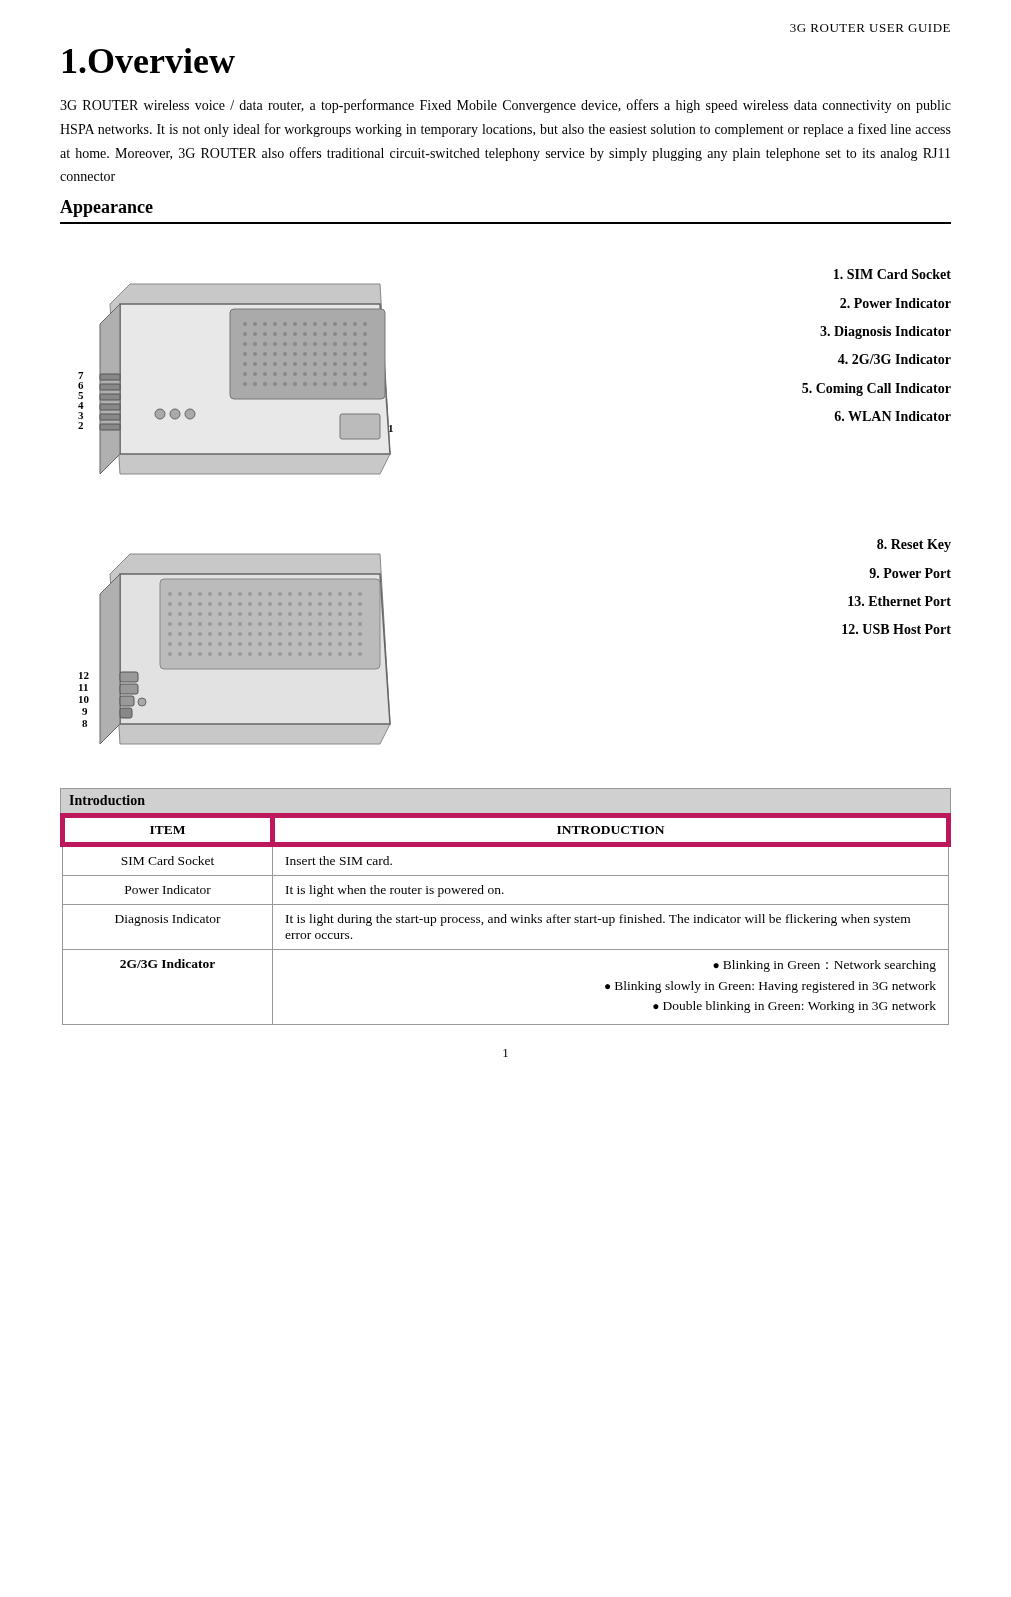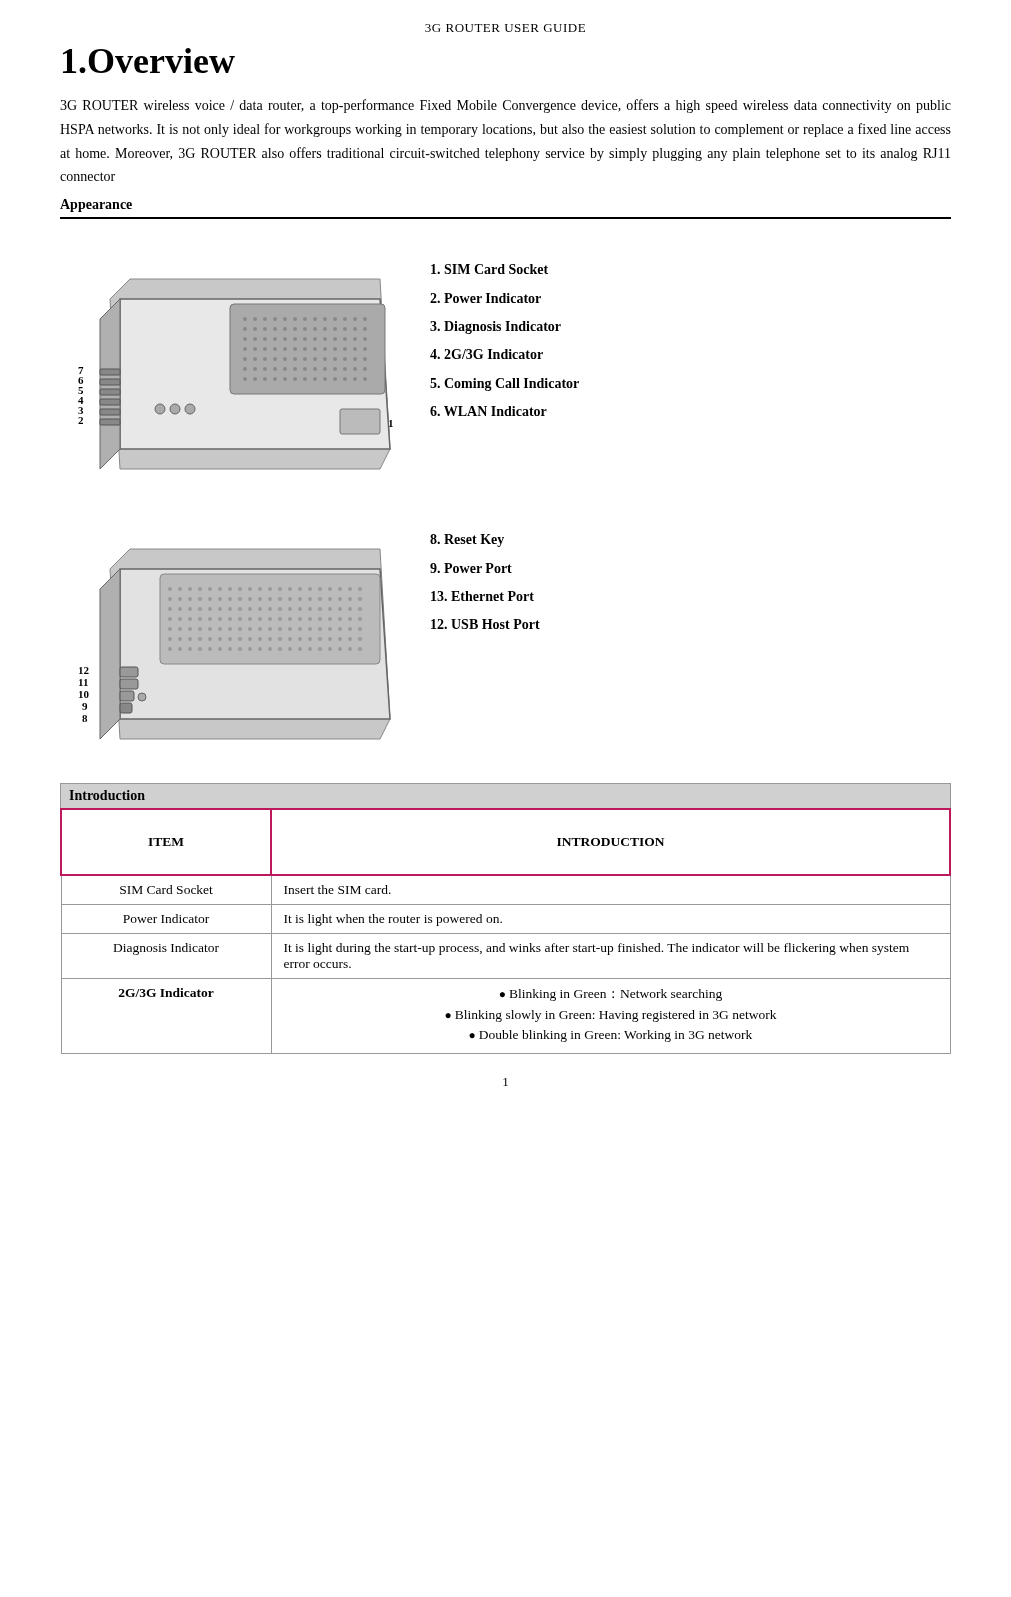--- a/index.html
+++ b/index.html
@@ -6,38 +6,38 @@
     body {
       font-family: "Times New Roman", Times, serif;
       font-size: 14px;
       color: #000;
       background: #fff;
       width: 1011px;
       min-height: 1597px;
       padding: 20px 60px 40px 60px;
     }
     .header-right {
-      text-align: center;
+      text-align: right;
       font-size: 13px;
       letter-spacing: 0.5px;
       margin-bottom: 4px;
     }
     h1.page-title {
       font-size: 36px;
       font-weight: bold;
       margin-bottom: 12px;
     }
     .intro-para {
       text-align: justify;
       line-height: 1.7;
       font-size: 14px;
       margin-bottom: 8px;
     }
     h2.section-title {
-      font-size: 14px;
+      font-size: 18px;
       font-weight: bold;
       border-bottom: 2px solid #000;
       padding-bottom: 4px;
       margin-bottom: 20px;
     }
     .appearance-section {
       display: flex;
       flex-direction: column;
       gap: 16px;
       margin-bottom: 30px;
@@ -53,20 +53,21 @@
       width: 340px;
       flex-shrink: 0;
     }
     .device-labels {
       flex: 1;
       display: flex;
       flex-direction: column;
       justify-content: center;
       gap: 6px;
       padding-top: 20px;
+      text-align: right;
     }
     .device-labels .label-item {
       font-size: 14px;
       font-weight: bold;
       line-height: 1.6;
     }
     
     .router-top-svg {
       width: 340px;
       height: 240px;
@@ -84,22 +85,22 @@
       margin-bottom: 0;
       border: 1px solid #999;
       border-bottom: none;
     }
     table.intro-table {
       width: 100%;
       border-collapse: collapse;
       font-size: 13.5px;
     }
     table.intro-table th {
-      border: 2px solid #be185d;
-      padding: 24px 12px;
+      border: 5px solid #be185d;
+      padding: 4px 12px;
       text-align: center;
       font-weight: bold;
       background: #fff;
     }
     table.intro-table td {
       border: 1px solid #999;
       padding: 6px 12px;
       vertical-align: top;
       text-align: center;
     }
@@ -108,21 +109,21 @@
     }
     .bullet-list {
       list-style: none;
       padding: 0;
     }
     .bullet-list li::before {
       content: "● ";
       font-size: 12px;
     }
     .bullet-list li {
-      text-align: center;
+      text-align: right;
       margin-bottom: 4px;
       font-size: 13.5px;
     }
     .page-number {
       text-align: center;
       font-size: 13px;
       margin-top: 20px;
     }
   </style>
 </head>

